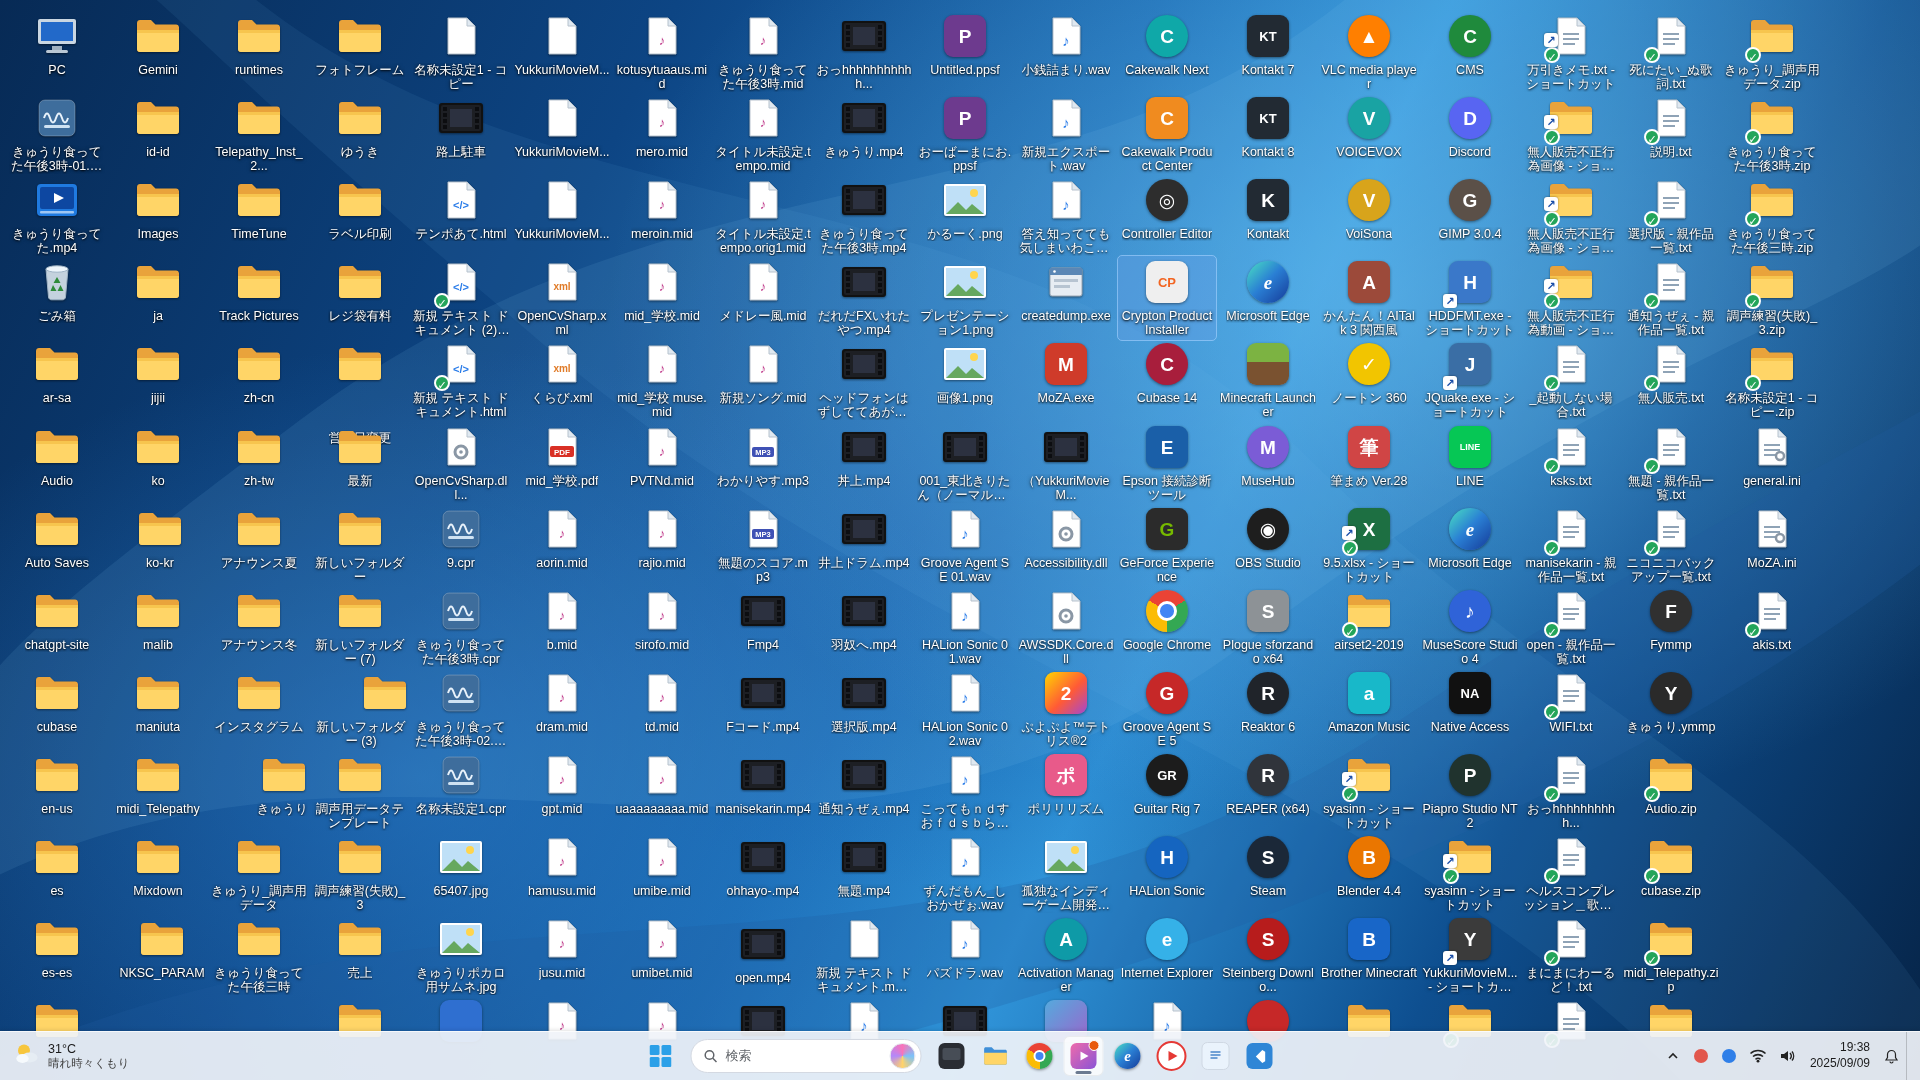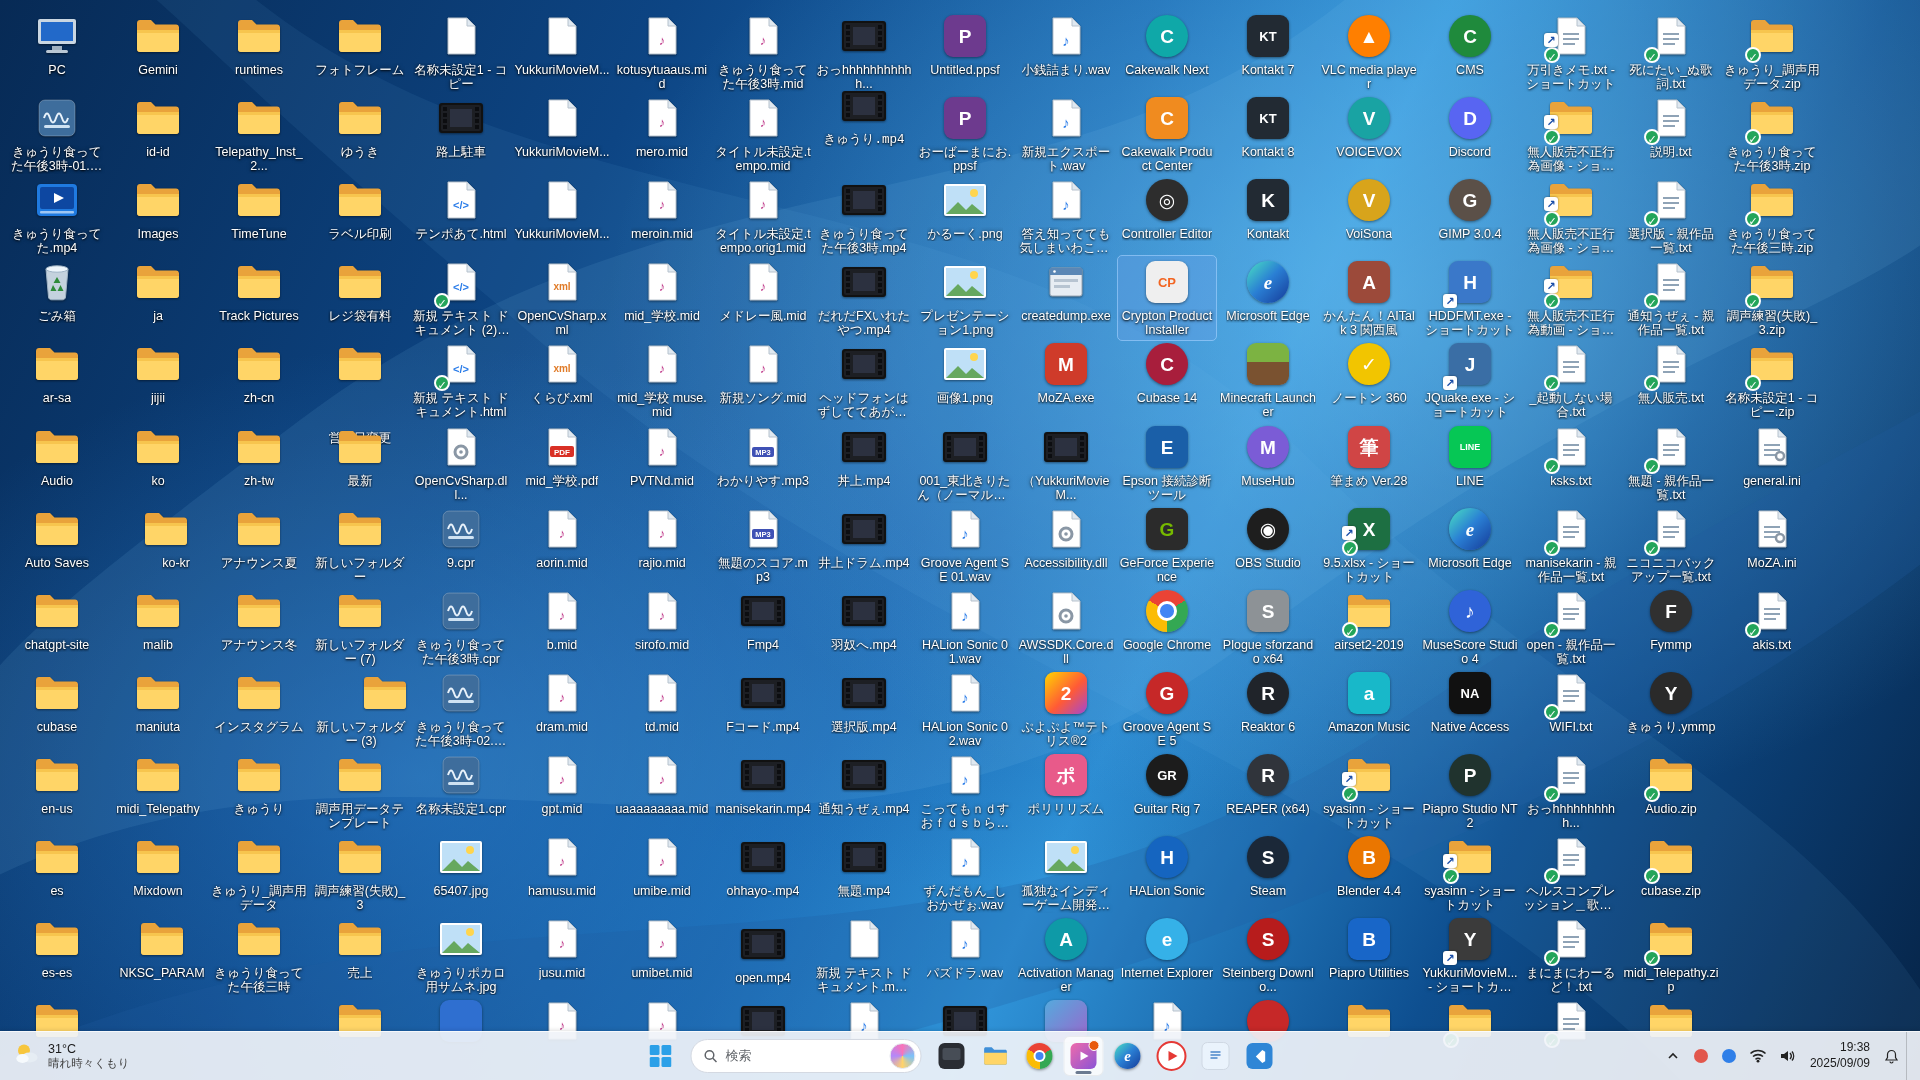--- a/index.html
+++ b/index.html
@@ -365,21 +365,21 @@
       <div class="cell" title="タイトル未設定.tempo.mid" style="left: 714px; top: 92px;">
         <div class="ic">
           <svg class="fi" viewBox="0 0 48 40">
             <path d="M11 2h19l8 8v28H11z" fill="#fff" stroke="#b7c2cd"></path>
             <path d="M30 2v8h8z" fill="#dfe8f0" stroke="#b7c2cd"></path>
             <text x="24" y="29" font-size="13" fill="#c2428f" text-anchor="middle" font-weight="bold">♪</text>
           </svg>
         </div>
         <div class="lbl">タイトル未設定.tempo.mid</div>
       </div>
-      <div class="cell" title="きゅうり.mp4" style="left: 815px; top: 80px; font-family: Liberation Mono, monospace;">
+      <div class="cell" title="きゅうり.mp4" style="left: 815px; top: 92px;">
         <div class="ic">
           <svg class="fi" viewBox="0 0 48 40">
             <rect x="2" y="5" width="44" height="30" rx="3" fill="#111"></rect>
             <rect x="4" y="7" width="40" height="26" rx="2" fill="#1d1f24"></rect>
             <g fill="#0c0d10">
               <rect x="6" y="9" width="4" height="4"></rect>
               <rect x="6" y="15" width="4" height="4"></rect>
               <rect x="6" y="21" width="4" height="4"></rect>
               <rect x="6" y="27" width="4" height="4"></rect>
               <rect x="38" y="9" width="4" height="4"></rect>
@@ -1267,21 +1267,21 @@
       <div class="cell" title="Auto Saves" style="left: 8px; top: 503px;">
         <div class="ic">
           <svg class="fi" viewBox="0 0 48 40">
             <path d="M3 7c0-1.7 1.3-3 3-3h11l4.5 4.5H42c1.7 0 3 1.3 3 3V33c0 1.7-1.3 3-3 3H6c-1.7 0-3-1.3-3-3z" fill="#e9a33b"></path>
             <path d="M3 14h42v19c0 1.7-1.3 3-3 3H6c-1.7 0-3-1.3-3-3z" fill="#ffd567"></path>
             <path d="M3 14h42v3H3z" fill="#f7c54e"></path>
           </svg>
         </div>
         <div class="lbl">Auto Saves</div>
       </div>
-      <div class="cell" title="ko-kr" style="left: 92px; top: 503px; align-items: flex-end;">
+      <div class="cell" title="ko-kr" style="left: 111px; top: 503px;">
         <div class="ic">
           <svg class="fi" viewBox="0 0 48 40">
             <path d="M3 7c0-1.7 1.3-3 3-3h11l4.5 4.5H42c1.7 0 3 1.3 3 3V33c0 1.7-1.3 3-3 3H6c-1.7 0-3-1.3-3-3z" fill="#e9a33b"></path>
             <path d="M3 14h42v19c0 1.7-1.3 3-3 3H6c-1.7 0-3-1.3-3-3z" fill="#ffd567"></path>
             <path d="M3 14h42v3H3z" fill="#f7c54e"></path>
           </svg>
         </div>
         <div class="lbl">ko-kr</div>
       </div>
       <div class="cell" title="アナウンス夏" style="left: 210px; top: 503px;">
@@ -1854,21 +1854,21 @@
       <div class="cell" title="midi_Telepathy" style="left: 109px; top: 749px;">
         <div class="ic">
           <svg class="fi" viewBox="0 0 48 40">
             <path d="M3 7c0-1.7 1.3-3 3-3h11l4.5 4.5H42c1.7 0 3 1.3 3 3V33c0 1.7-1.3 3-3 3H6c-1.7 0-3-1.3-3-3z" fill="#e9a33b"></path>
             <path d="M3 14h42v19c0 1.7-1.3 3-3 3H6c-1.7 0-3-1.3-3-3z" fill="#ffd567"></path>
             <path d="M3 14h42v3H3z" fill="#f7c54e"></path>
           </svg>
         </div>
         <div class="lbl">midi_Telepathy</div>
       </div>
-      <div class="cell" title="きゅうり" style="left: 210px; top: 749px;">
+      <div class="cell" title="きゅうり" style="left: 210px; top: 749px; align-items: flex-end;">
         <div class="ic">
           <svg class="fi" viewBox="0 0 48 40">
             <path d="M3 7c0-1.7 1.3-3 3-3h11l4.5 4.5H42c1.7 0 3 1.3 3 3V33c0 1.7-1.3 3-3 3H6c-1.7 0-3-1.3-3-3z" fill="#e9a33b"></path>
             <path d="M3 14h42v19c0 1.7-1.3 3-3 3H6c-1.7 0-3-1.3-3-3z" fill="#ffd567"></path>
             <path d="M3 14h42v3H3z" fill="#f7c54e"></path>
           </svg>
         </div>
         <div class="lbl">きゅうり</div>
       </div>
       <div class="cell" title="調声用データテンプレート" style="left: 311px; top: 749px;">
@@ -2354,21 +2354,21 @@
           </span>
         </div>
         <div class="lbl">Steinberg Downlo...</div>
       </div>
       <div class="cell" title="Brother Utilities" style="left: 1320px; top: 913px;">
         <div class="ic">
           <span class="tile " style="background:#1866c8;">
             <span class="tg">B</span>
           </span>
         </div>
-        <div class="lbl">Piapro Utilities</div>
+        <div class="lbl">Brother Minecraft</div>
       </div>
       <div class="cell" title="YukkuriMovieM... - ショートカット" style="left: 1421px; top: 913px;">
         <div class="ic">
           <span class="tile " style="background:#3b3b3b;">
             <span class="tg">Y</span>
           </span>
           <span class="ova ">↗</span>
         </div>
         <div class="lbl">YukkuriMovieM... - ショートカット</div>
       </div>

